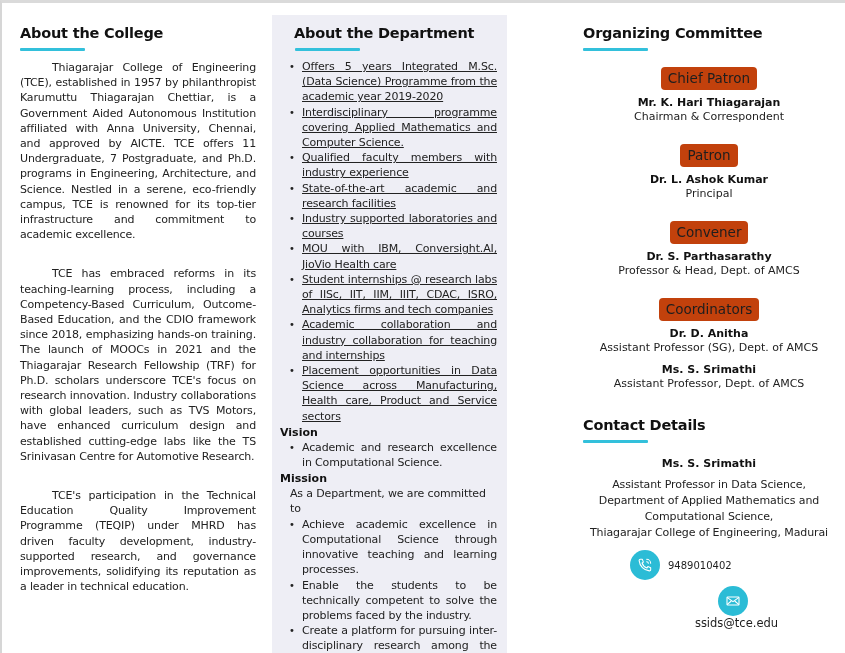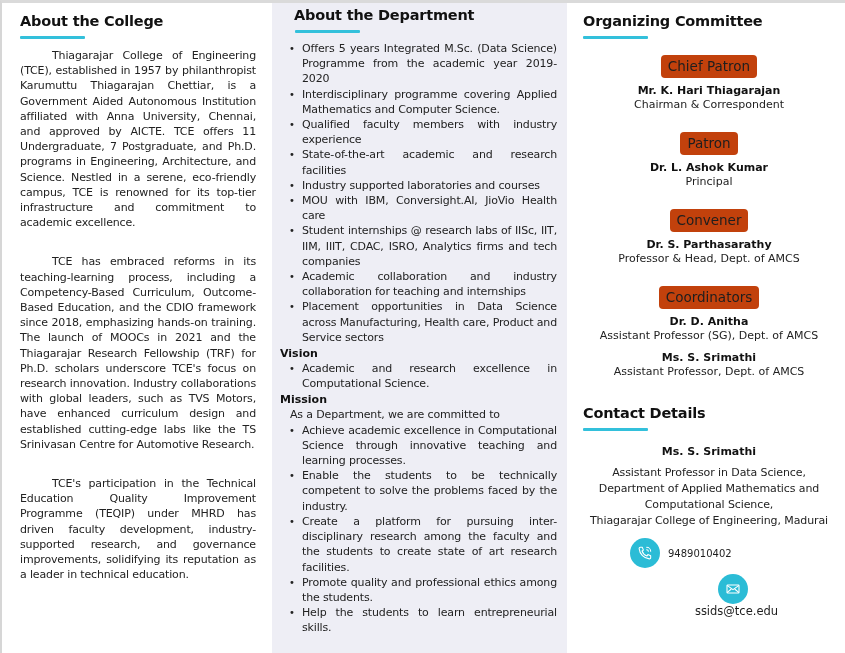--- a/index.html
+++ b/index.html
@@ -4,23 +4,23 @@
 <style>
   * { box-sizing: border-box; margin: 0; padding: 0; }
   html, body { width: 845px; height: 653px; overflow: hidden; background: #ffffff; }
   body {
     font-family: "DejaVu Sans", sans-serif;
     color: #1e1e1e;
     position: relative;
     border-top: 3px solid #dadada;
     border-left: 2px solid #d6d6d6;
   }
-  .col { position: absolute; top: 0; bottom: 0; }
+  .col { position: absolute; top: 12px; bottom: 0; }
   .col-left { left: 0; width: 268px; padding: 6px 14px 0 18px; }
-  .col-mid { left: 270px; width: 295px; background: #eeeef5; padding: 0 10px 0 8px; }
+  .col-mid { left: 270px; width: 235px; background: #eeeef5; padding: 6px 10px 0 8px; }
   .col-right { left: 565px; width: 278px; padding: 6px 10px 0 16px; }
 
   h2.heading {
     font-family: "DejaVu Sans", sans-serif;
     font-weight: bold;
     font-size: 14.5px;
     letter-spacing: -0.2px;
     color: #111;
     line-height: 20px;
     margin-top: 2px;
@@ -53,21 +53,21 @@
     position: relative;
     padding-left: 22px;
     text-align: justify;
   }
   ul.bullets li::before {
     content: "•";
     position: absolute;
     left: 9px; top: 0;
     font-size: 10px;
   }
-  .dept-list { margin-top: 8px; }
+  .dept-list { margin-top: 8px; text-decoration: underline; }
   .sub-heading {
     font-weight: bold;
     font-size: 11px;
     line-height: 15px;
     color: #111;
     margin-top: 1px;
   }
   .mission-intro {
     font-size: 11px;
     line-height: 15.2px;

